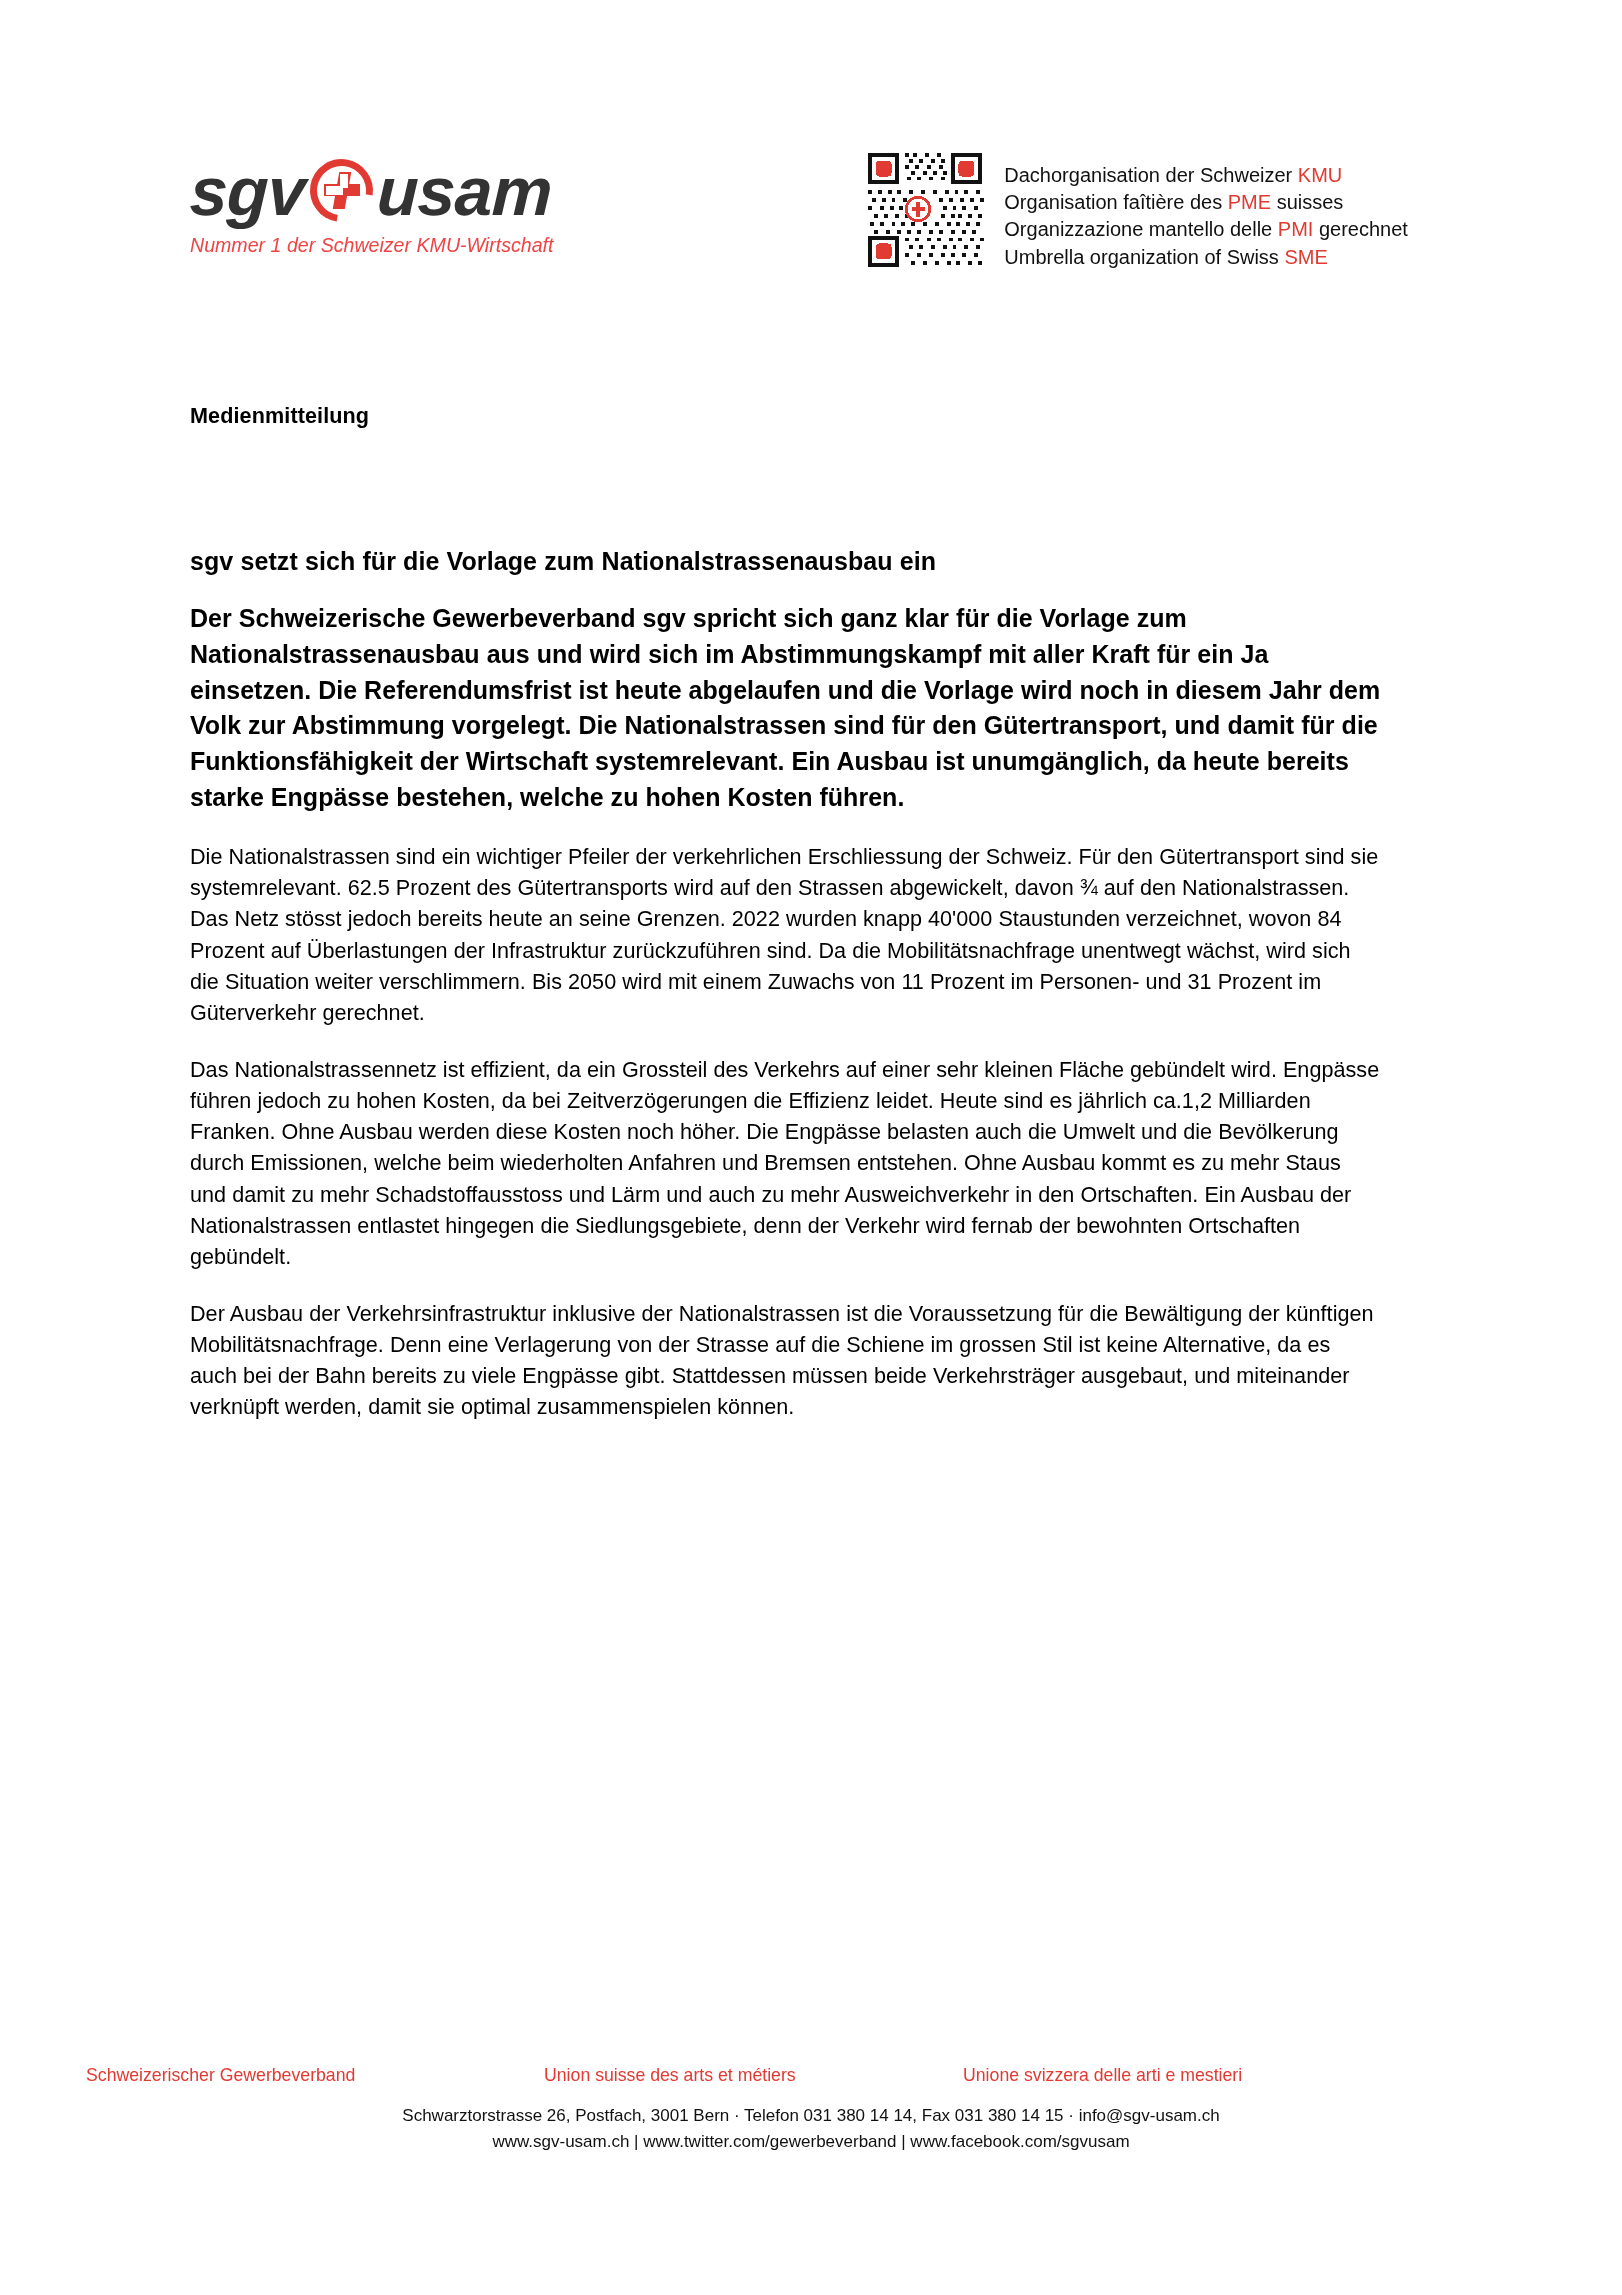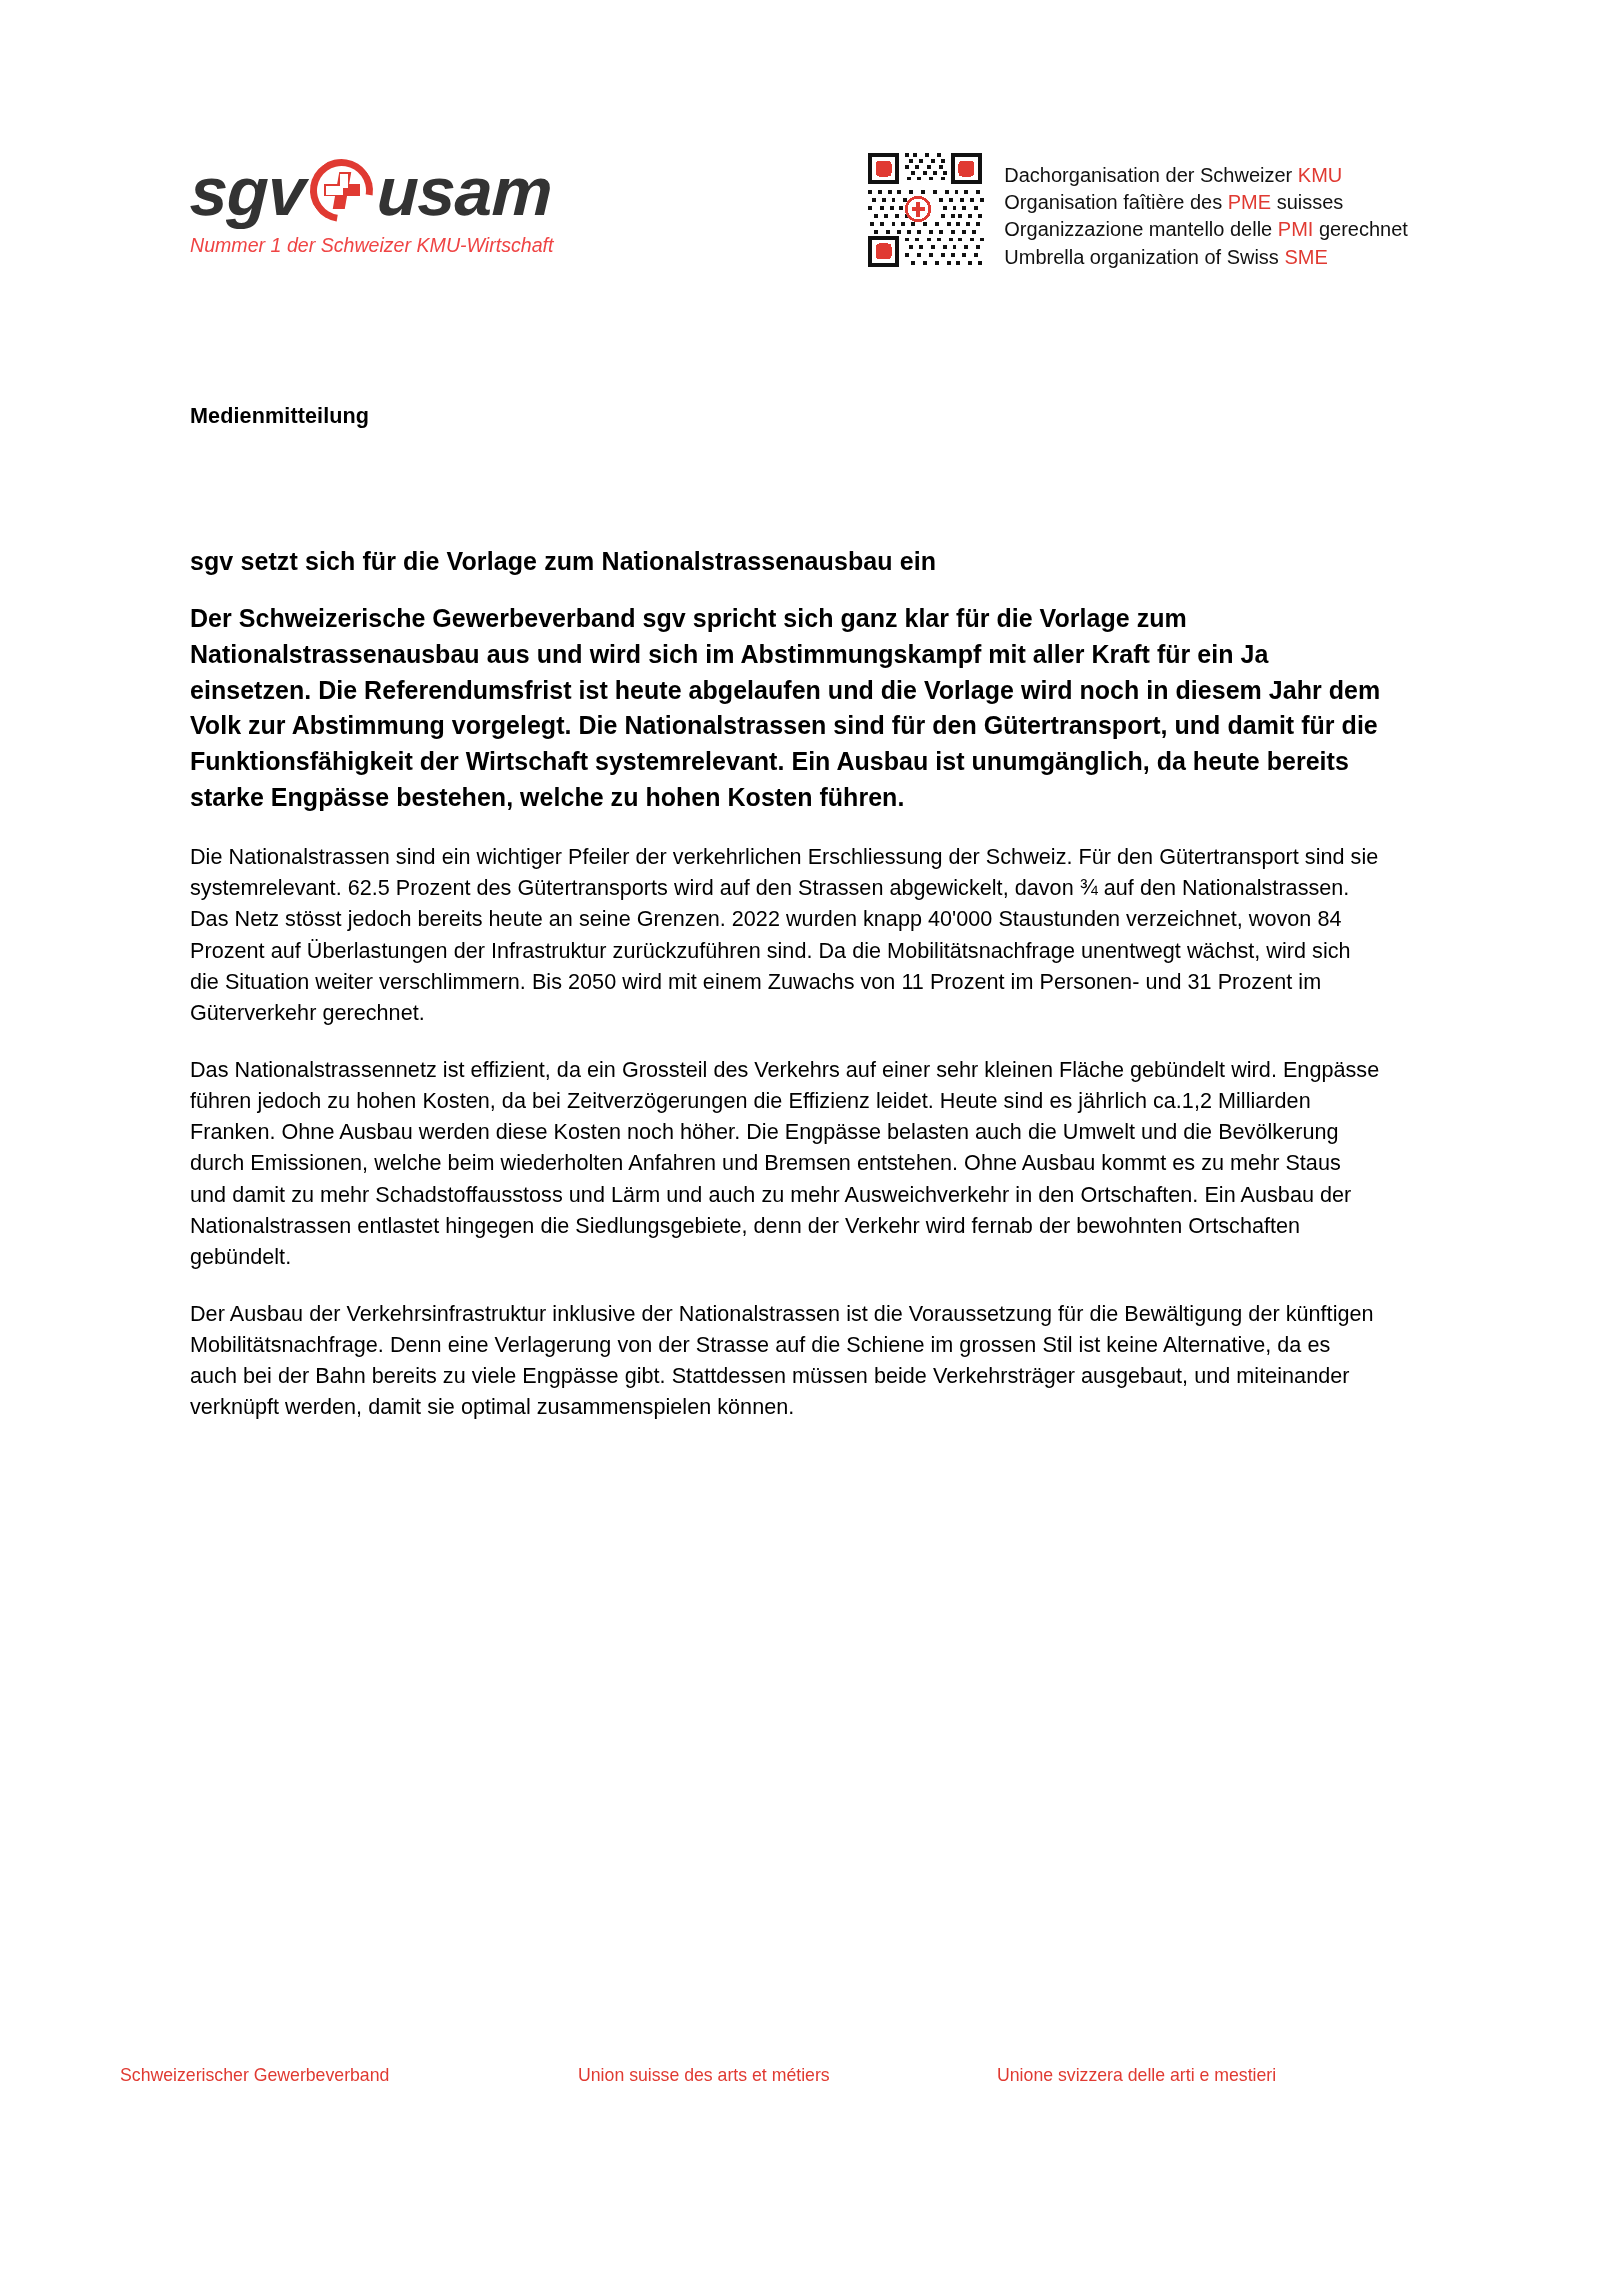--- a/index.html
+++ b/index.html
@@ -186,21 +186,21 @@
     left: 0;
     right: 0;
     top: 2065px;
     text-align: center;
   }
   .footer-orgs {
     display: flex;
     justify-content: flex-end;
     color: #e03a32;
     font-size: 17.7px;
-    padding-left: 120px;
+    padding-left: 86px;
     padding-right: 190px;
   }
   .footer-orgs span:nth-child(1) { width: 458px; text-align: left; }
   .footer-orgs span:nth-child(2) { width: 419px; text-align: left; }
   .footer-orgs span:nth-child(3) { flex: 1; text-align: left; }
 
   .footer-address {
     margin-top: 17px;
     font-size: 17px;
     line-height: 1.5;
@@ -393,16 +393,20 @@
     <p class="para">Das Nationalstrassennetz ist effizient, da ein Grossteil des Verkehrs auf einer sehr kleinen Fläche gebündelt wird. Engpässe führen jedoch zu hohen Kosten, da bei Zeitverzögerungen die Effizienz leidet. Heute sind es jährlich ca.1,2 Milliarden Franken. Ohne Ausbau werden diese Kosten noch höher. Die Engpässe belasten auch die Umwelt und die Bevölkerung durch Emissionen, welche beim wiederholten Anfahren und Bremsen entstehen. Ohne Ausbau kommt es zu mehr Staus und damit zu mehr Schadstoffausstoss und Lärm und auch zu mehr Ausweichverkehr in den Ortschaften. Ein Ausbau der Nationalstrassen entlastet hingegen die Siedlungsgebiete, denn der Verkehr wird fernab der bewohnten Ortschaften gebündelt.</p>
     <p class="para">Der Ausbau der Verkehrsinfrastruktur inklusive der Nationalstrassen ist die Voraussetzung für die Bewältigung der künftigen Mobilitätsnachfrage. Denn eine Verlagerung von der Strasse auf die Schiene im grossen Stil ist keine Alternative, da es auch bei der Bahn bereits zu viele Engpässe gibt. Stattdessen müssen beide Verkehrsträger ausgebaut, und miteinander verknüpft werden, damit sie optimal zusammenspielen können.</p>
   </div>
 
   <div class="footer">
     <div class="footer-orgs">
       <span>Schweizerischer Gewerbeverband</span>
       <span>Union suisse des arts et métiers</span>
       <span>Unione svizzera delle arti e mestieri</span>
     </div>
+    <div class="footer-address">
+      <div>Schwarztorstrasse 26, Postfach, 3001 Bern  ·   Telefon 031 380 14 14, Fax 031 380 14 15  ·   info@sgv-usam.ch</div>
+      <div>www.sgv-usam.ch  |  www.twitter.com/gewerbeverband  |  www.facebook.com/sgvusam</div>
+    </div>
   </div>
 
 </div>
 
 
 </body></html>

